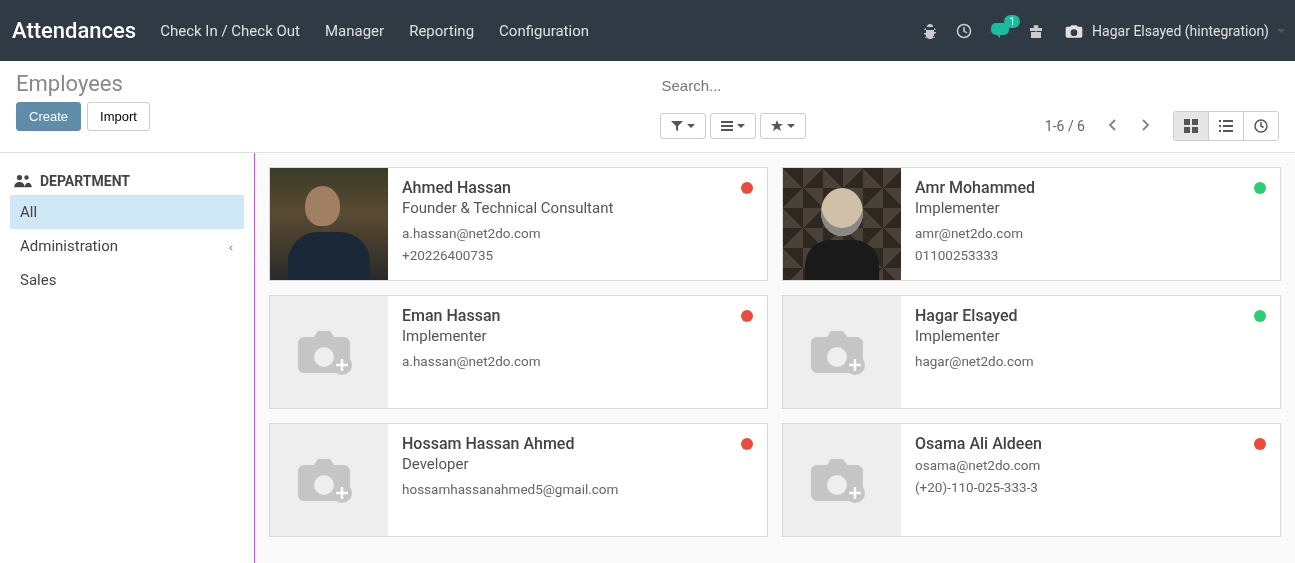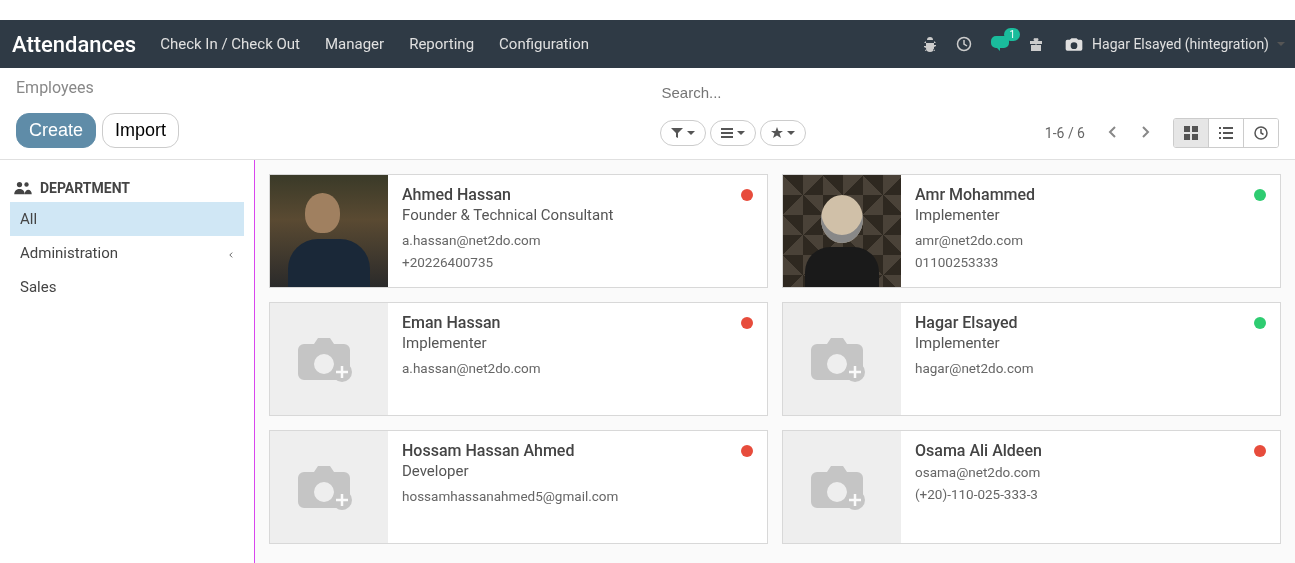--- a/index.html
+++ b/index.html
@@ -1,38 +1,38 @@
 <!DOCTYPE html>
 <html><head>
   <meta charset="utf-8">
   <style>
     * { box-sizing: border-box; margin: 0; padding: 0; }
     body { font-family: -apple-system, BlinkMacSystemFont, "Segoe UI", Roboto, sans-serif; font-size: 14px; color: #4c4c4c; width: 1295px; background: #fff; }
     
     
-    .navbar { background: #2f3a45; color: #fff; display: flex; align-items: center; height: 48px; padding: 0 10px; margin-top: 20px; }
+    .navbar { background: #2f3a45; color: #fff; display: flex; align-items: center; height: 61px; padding: 0 10px; }
     .brand { font-size: 22px; font-weight: 500; color: #fff; padding: 0 12px 0 2px; }
     .nav-links { display: flex; gap: 1px; }
     .nav-link { color: #e0e0e0; padding: 13px 12px; cursor: pointer; font-size: 15px; }
     .nav-spacer { flex: 1; }
     .nav-icons { display: flex; align-items: center; gap: 18px; padding-right: 10px; }
     .nav-icon { color: #ccc; cursor: pointer; display: flex; align-items: center; position: relative; }
     .nav-icon svg { width: 16px; height: 16px; fill: currentColor; }
     .nav-icon.chat svg { fill: #1abc9c; width: 20px; height: 20px; }
     .badge { background: #1abc9c; color: #fff; border-radius: 8px; font-size: 10px; padding: 1px 5px; position: absolute; top: -6px; right: -10px; }
     .user-menu { display: flex; align-items: center; gap: 8px; color: #e0e0e0; cursor: pointer; padding-left: 10px; }
     .user-menu svg { width: 20px; height: 20px; fill: #e0e0e0; }
     
     
     .control-panel { display: flex; padding: 10px 16px 0; border-bottom: 1px solid #e0e0e0; min-height: 92px; }
     .cp-left { flex: 1; }
     .cp-right { flex: 1; margin-left: 24px; }
-    .breadcrumb { font-size: 16px; font-weight: 400; color: #888; margin-bottom: 16px; }
+    .breadcrumb { font-size: 22px; font-weight: 400; color: #888; margin-bottom: 6px; }
     .cp-actions { display: flex; gap: 6px; margin-bottom: 10px; }
-    .btn { padding: 6px 12px; border: 1px solid #ccc; background: #fff; cursor: pointer; border-radius: 13px; font-size: 18px; }
+    .btn { padding: 6px 12px; border: 1px solid #ccc; background: #fff; cursor: pointer; border-radius: 3px; font-size: 13px; }
     .btn-primary { background: #5f8ca8; color: #fff; border-color: #5f8ca8; }
     
     .search-row { margin-bottom: 10px; }
     .search-input { width: 100%; border: none; border-bottom: 1px solid transparent; padding: 6px 2px; font-size: 15px; outline: none; color: #888; }
     
     .cp-toolbar { display: flex; align-items: center; justify-content: space-between; }
     .toolbar-left { display: flex; gap: 4px; }
     .toolbar-right { display: flex; align-items: center; gap: 12px; }
     .btn-dropdown { display: flex; align-items: center; gap: 4px; padding: 6px 10px; }
     .btn-dropdown svg { width: 12px; height: 12px; fill: #555; }

